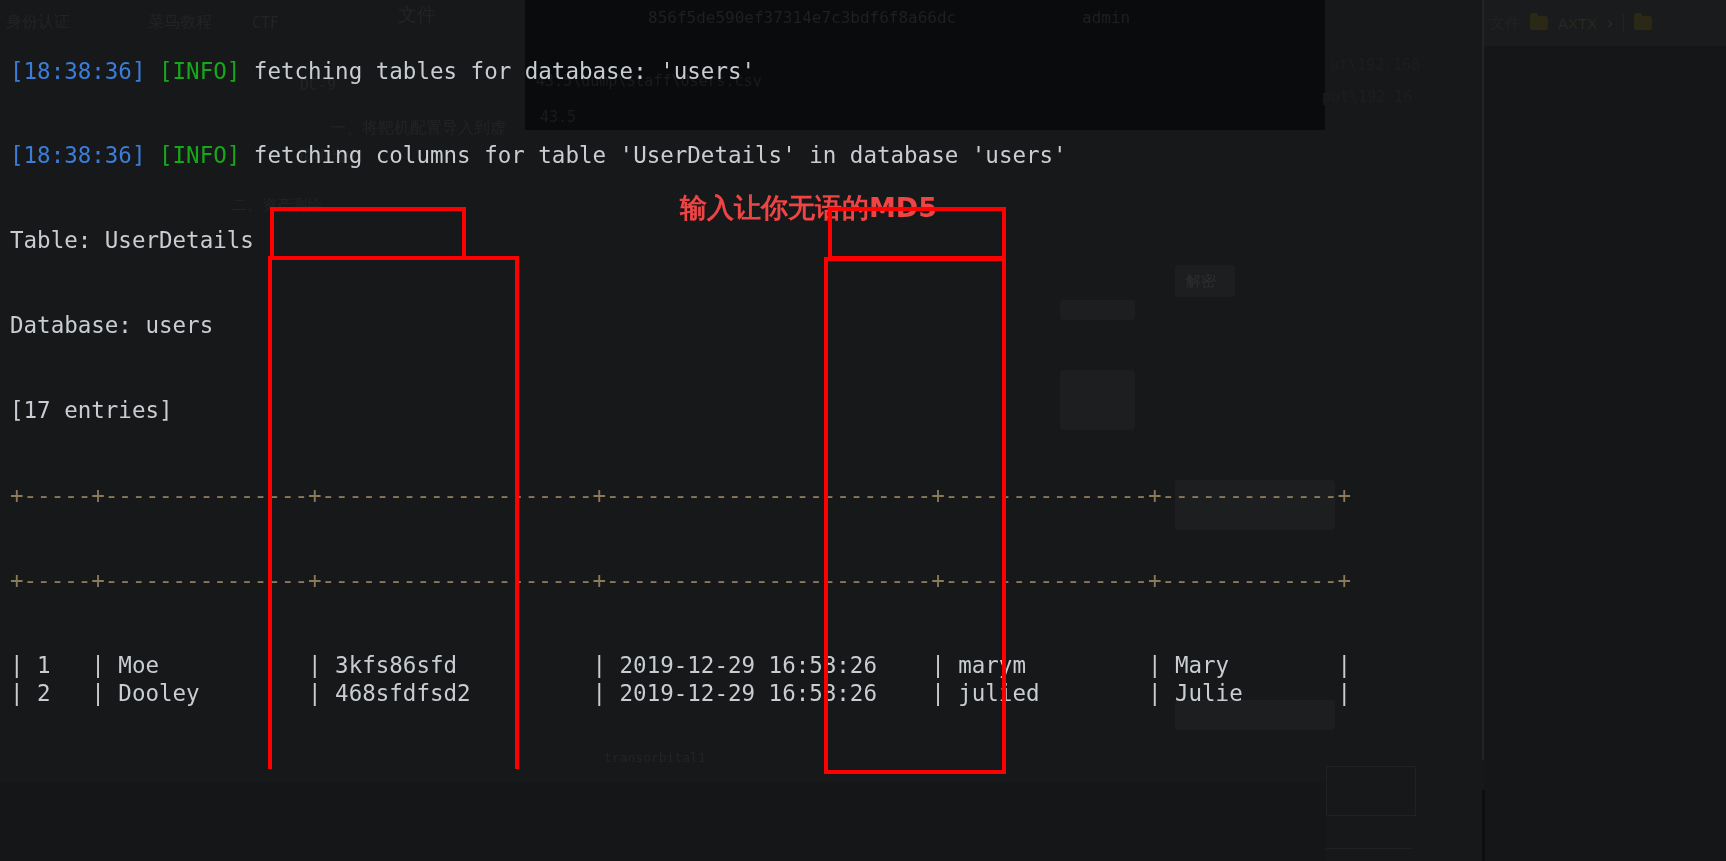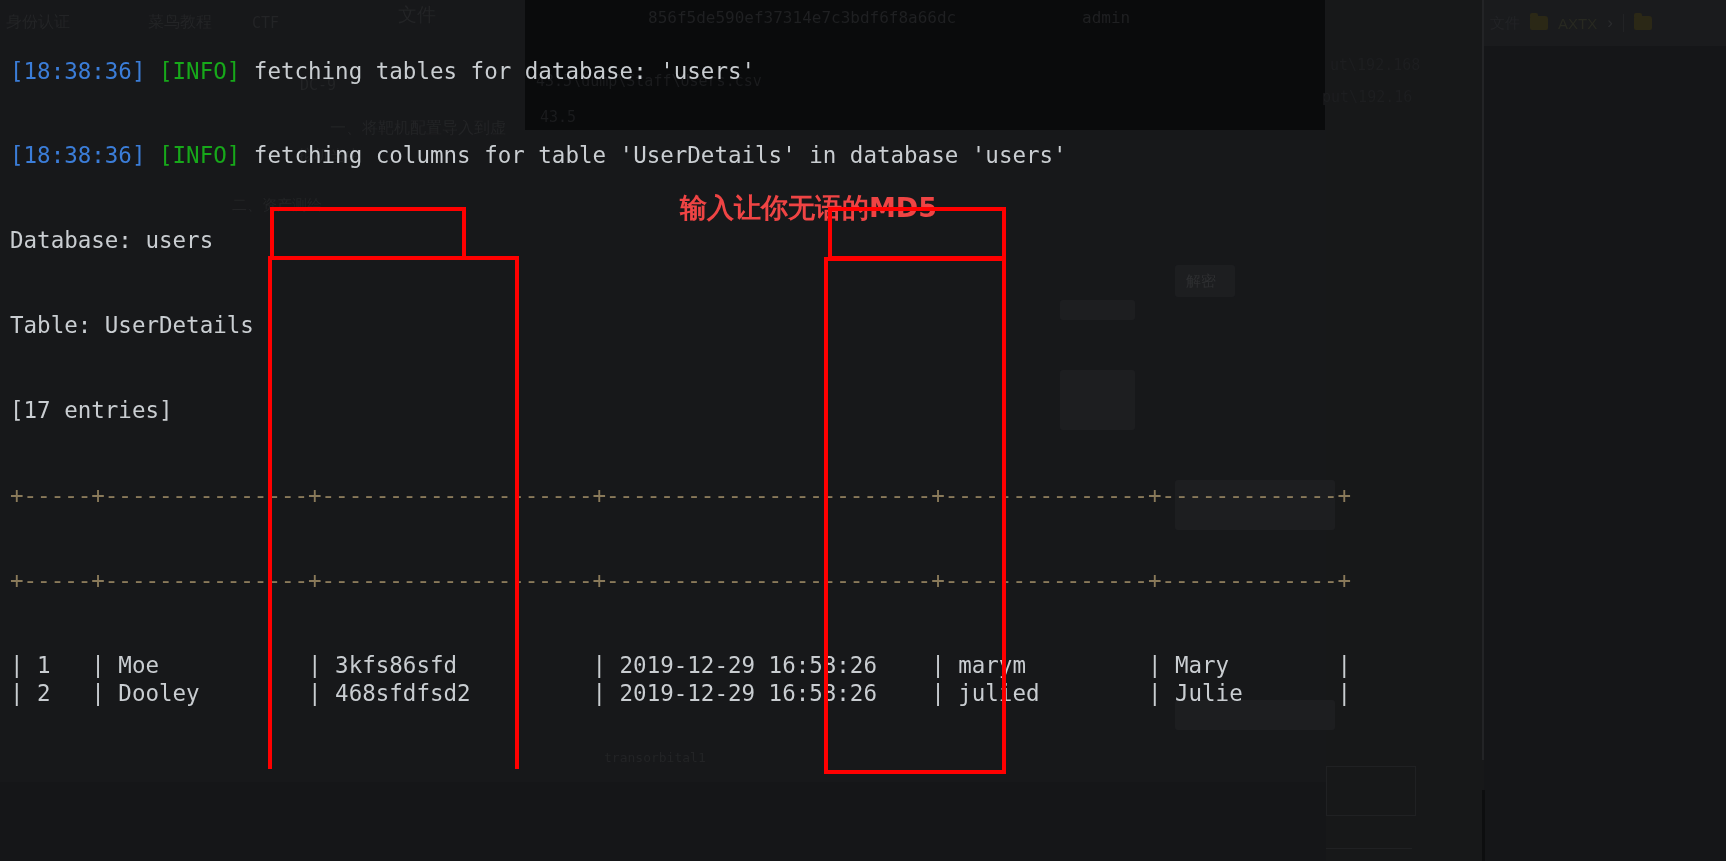--- a/index.html
+++ b/index.html
@@ -182,22 +182,22 @@
   <div class="ghost-text" style="left:648px;  top:8px;  color:#1f2022; font-size:16px; z-index:2;">856f5de590ef37314e7c3bdf6f8a66dc</div>
   <div class="ghost-text" style="left:1082px; top:8px;  color:#1f2022; font-size:16px; z-index:2;">admin</div>
   <div class="ghost-text" style="left:536px;  top:72px; color:#1b1c1e; font-size:15px; z-index:2;">43.5\dump\Staff\Users.csv</div>
   <div class="ghost-text" style="left:540px;  top:108px; color:#1b1c1e; font-size:15px; z-index:2;">43.5</div>
   <div class="ghost-text" style="left:1330px; top:56px; color:#1d1e20; font-size:15px; z-index:2;">ut\192.168</div>
   <div class="ghost-text" style="left:1322px; top:88px; color:#1d1e20; font-size:15px; z-index:2;">put\192.16</div>
 
   <div class="term">
     <div class="line"><span class="ts">[18:38:36]</span> <span class="info">[INFO]</span> <span>fetching tables for database: 'users'</span></div>
     <div class="line"><span class="ts">[18:38:36]</span> <span class="info">[INFO]</span> <span>fetching columns for table 'UserDetails' in database 'users'</span></div>
+    <div class="line">Table: UserDetails</div>
     <div class="line">Database: users</div>
-    <div class="line">Table: UserDetails</div>
     <div class="line">[17 entries]</div>
     <div class="line rule" id="rule-top">+-----+---------------+--------------------+------------------------+---------------+-------------+</div>
     <div class="line rule" id="rule-mid">+-----+---------------+--------------------+------------------------+---------------+-------------+</div>
     <div id="body-rows"><div class="line">| 1   | Moe           | 3kfs86sfd          | 2019-12-29 16:58:26    | marym         | Mary        |</div><div class="line">| 2   | Dooley        | 468sfdfsd2         | 2019-12-29 16:58:26    | julied        | Julie       |</div></div>
     
   </div>
 
   <div class="bottom-fill"></div>
 
   <div class="redbox" style="left:270px; top:207px; width:188px; height:45px;"></div>

